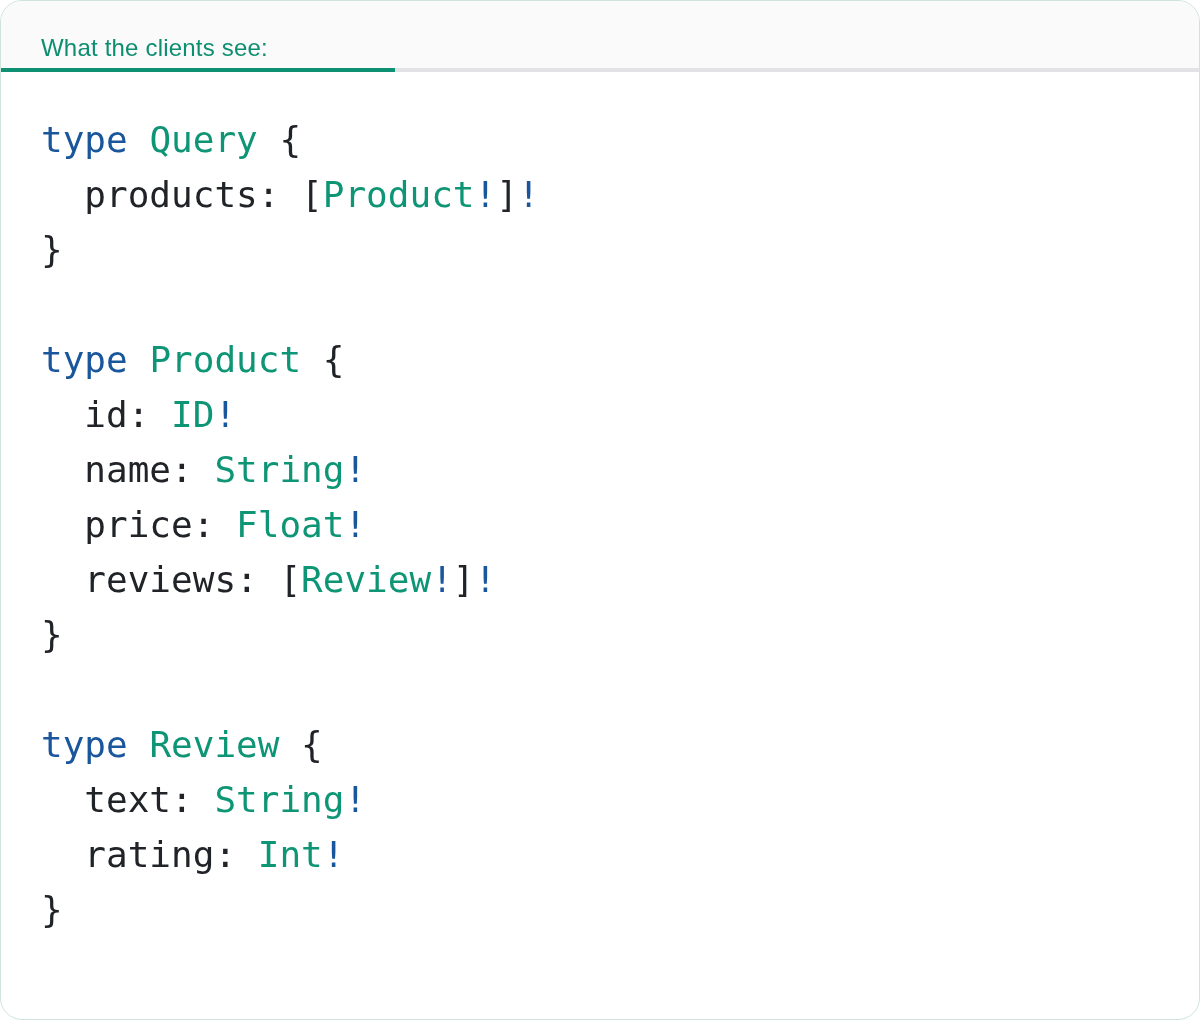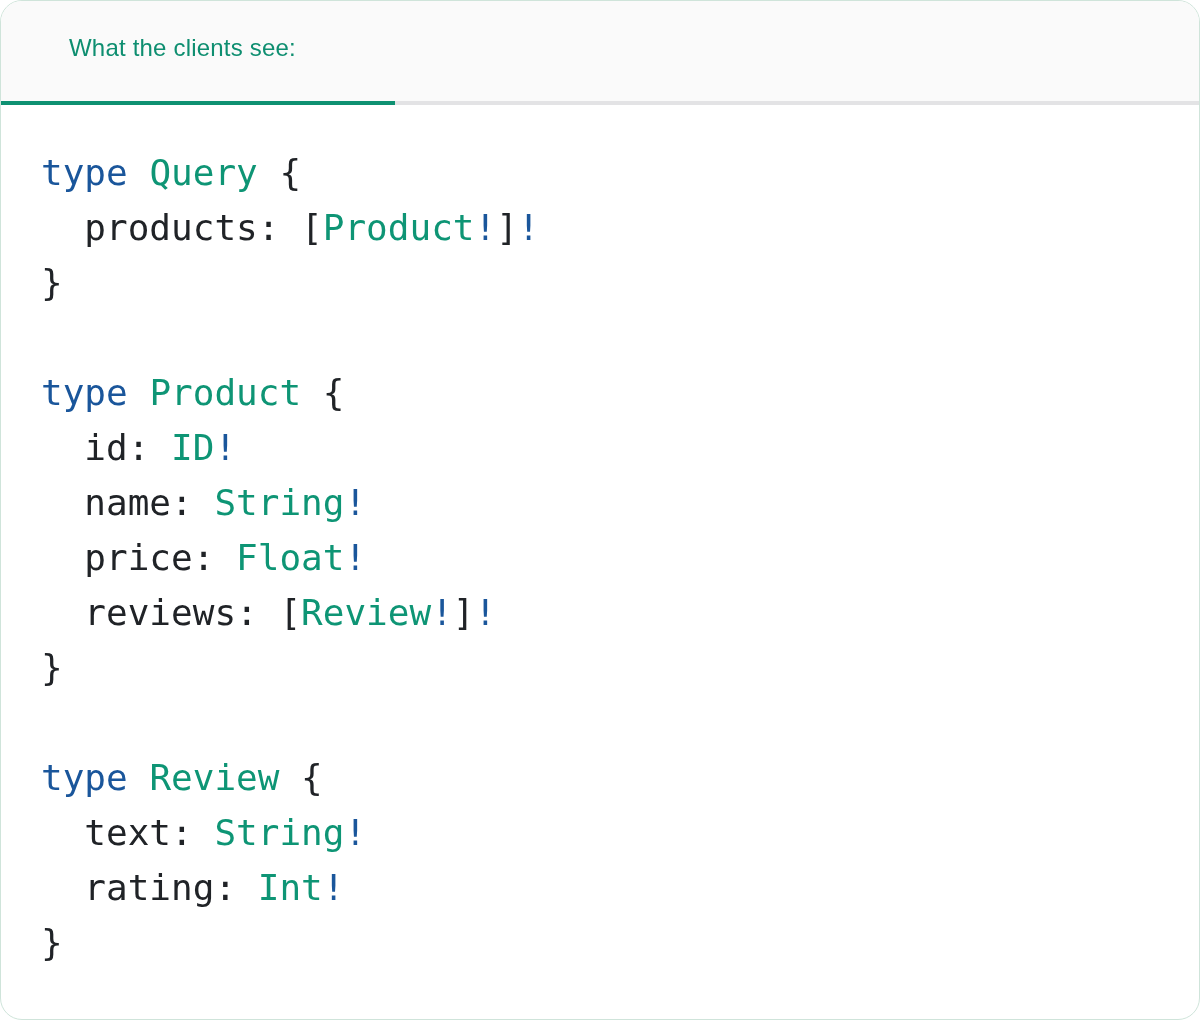--- a/index.html
+++ b/index.html
@@ -14,23 +14,22 @@
     box-sizing: border-box;
     width: 1200px;
     height: 1020px;
     background: var(--card-bg, #ffffff);
     border: 1px solid var(--card-border, #cfe4da);
     border-radius: 22px;
     overflow: hidden;
   }
   .tabbar {
     position: relative;
-    height: 104px;
+    height: 71px;
     background: var(--tabbar-bg, #fafafa);
-    padding-left: 28px;
   }
   .underline-track {
     position: absolute;
     left: 0;
     right: 0;
     bottom: 0;
     height: 4px;
     background: var(--inactive-underline, #e3e3e5);
   }
   .underline-active {

